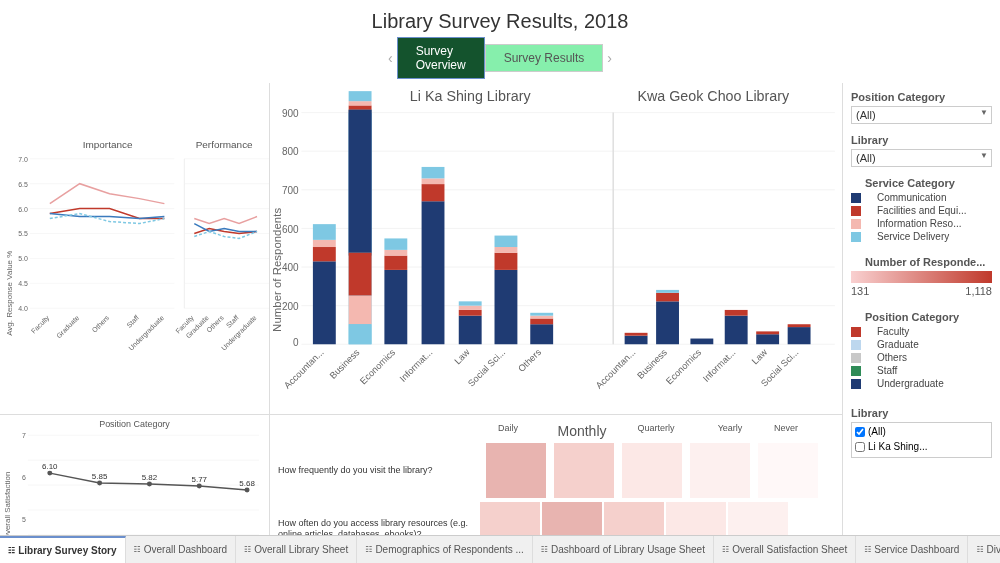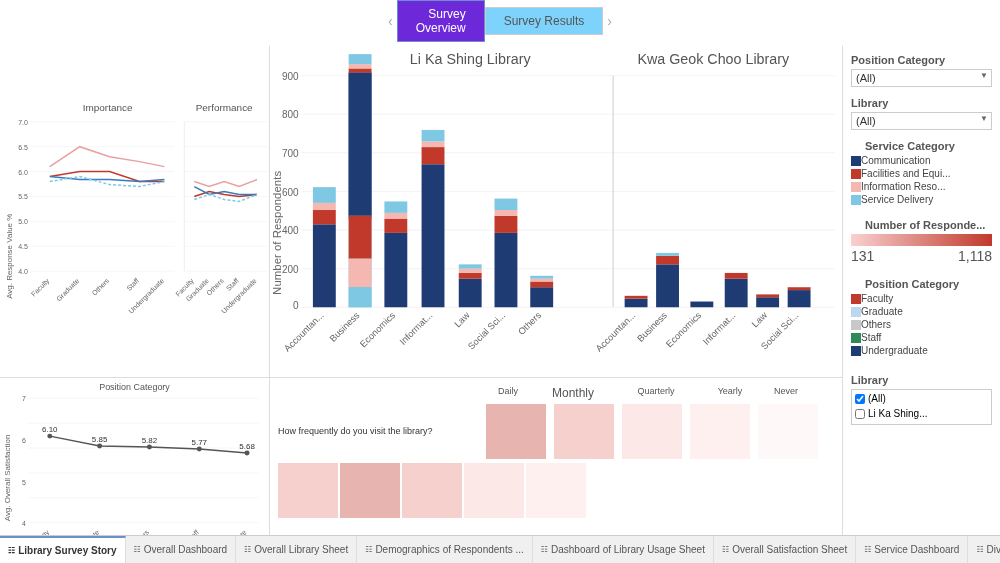--- a/index.html
+++ b/index.html
@@ -7,22 +7,22 @@
 
     .main-container { width: 1000px; height: 563px; display: flex; flex-direction: column; background: #fff; }
 
     
     .header { text-align: center; padding: 10px 0 4px; }
     .header-title { font-size: 20px; color: #333; font-weight: normal; }
 
     
     .tab-nav { display: flex; justify-content: center; align-items: center; gap: 0; margin-bottom: 4px; }
     .tab-arrow { color: #aaa; font-size: 14px; cursor: pointer; padding: 0 4px; }
-    .tab-item { padding: 6px 18px; font-size: 12px; border: 1px solid #ccc; cursor: pointer; background: #7dd3fc; color: #555; }
-    .tab-item.active { background: #6d28d9; color: #fff; border-color: #6b8fcc; text-align: right; }
+    .tab-item { padding: 6px 18px; font-size: 12px; border: 1px solid #ccc; cursor: pointer; background: #86efac; color: #555; }
+    .tab-item.active { background: #14532d; color: #fff; border-color: #6b8fcc; text-align: left; }
 
     
     .content-area { display: flex; flex: 1; overflow: hidden; }
 
     
     .left-panel { flex: 1; display: flex; flex-direction: column; border-right: 1px solid #ddd; }
 
     
     .top-charts { display: flex; flex: 1; border-bottom: 1px solid #ddd; }
 
@@ -41,27 +41,27 @@
     
     .filter-section { margin-bottom: 4px; }
     .filter-label { font-size: 11px; color: #555; font-weight: bold; margin-bottom: 3px; }
     .filter-select { width: 100%; border: 1px solid #ccc; padding: 2px 4px; font-size: 11px; color: #333; background: #fff; appearance: none; cursor: pointer; }
     .select-wrapper { position: relative; }
     .select-wrapper::after { content: '▼'; position: absolute; right: 4px; top: 2px; font-size: 8px; color: #666; pointer-events: none; }
 
     
     .legend-section { margin-bottom: 4px; }
     .legend-title { font-size: 11px; color: #555; font-weight: bold; margin-bottom: 3px; margin-left: 14px; }
-    .legend-item { display: flex; align-items: flex-end; gap: 0; margin-bottom: 2px; font-size: 10px; color: #444; }
+    .legend-item { display: flex; align-items: flex-end; gap: 16px; margin-bottom: 2px; font-size: 10px; color: #444; }
     .legend-swatch { width: 10px; height: 10px; flex-shrink: 0; }
 
     
     .color-scale { margin-top: 2px; }
     .color-scale-bar { height: 12px; background: linear-gradient(to right, #f9d0d0, #c0392b); margin-bottom: 2px; }
-    .color-scale-labels { display: flex; justify-content: space-between; font-size: 14px; color: #555; }
+    .color-scale-labels { display: flex; justify-content: space-between; font-size: 11px; color: #555; }
 
     
     .bottom-tabs { height: 28px; background: #f0f0f0; border-top: 1px solid #ccc; display: flex; align-items: center; overflow: hidden; }
     .bottom-tab { padding: 0 8px; font-size: 10px; color: #555; cursor: pointer; white-space: nowrap; height: 100%; display: flex; align-items: center; border-right: 1px solid #ddd; }
     .bottom-tab.active { background: #fff; border-top: 2px solid #6b8fcc; color: #333; font-weight: bold; }
     .bottom-tab-icon { font-size: 8px; margin-right: 3px; }
 
     
     .chart-svg { width: 100%; height: 100%; }
     .axis-label { font-size: 8px; fill: #666; }
@@ -69,20 +69,23 @@
     .grid-line { stroke: #eee; stroke-width: 0.5; }
 
     .checkbox-item { display: flex; align-items: center; gap: 3px; margin-bottom: 2px; font-size: 10px; }
     .checkbox-item input { width: 10px; height: 10px; }
   </style>
 </head>
 <body>
 
 <div class="main-container">
 
+  <div class="header">
+    <h1 class="header-title">Library Survey Results, 2018</h1>
+  </div>
 
   <div class="tab-nav">
     <span class="tab-arrow">‹</span>
     <div class="tab-item active">Survey<br>Overview</div>
     <div class="tab-item">Survey Results</div>
     <span class="tab-arrow">›</span>
   </div>
 
   <div class="content-area">
 
@@ -292,36 +295,37 @@
             <text transform="translate(150,155) rotate(-45)" font-size="7" fill="#666" text-anchor="end">Others</text>
             <text transform="translate(200,155) rotate(-45)" font-size="7" fill="#666" text-anchor="end">Staff</text>
             <text transform="translate(248,155) rotate(-45)" font-size="7" fill="#666" text-anchor="end">Undergraduate</text>
           </svg>
         </div>
 
         <div class="heatmap-area" style="padding: 8px; display: flex; flex-direction: column; gap: 4px;">
 
           <div style="display: flex; margin-left: 200px; gap: 14px;">
             <div style="width: 60px; text-align: center; font-size: 9px; color: #555;">Daily</div>
-            <div style="width: 60px; text-align: left; font-size: 12px; color: #555;">Monthly</div>
+            <div style="width: 60px; text-align: center; font-size: 14px; color: #555;">Monthly</div>
             <div style="width: 60px; text-align: center; font-size: 9px; color: #555;">Quarterly</div>
             <div style="width: 60px; text-align: center; font-size: 9px; color: #555;">Yearly</div>
             <div style="width: 60px; text-align: left; font-size: 9px; color: #555;">Never</div>
           </div>
 
           <div style="display: flex; align-items: center; gap: 8px;">
             <div style="width: 200px; font-size: 9px; color: #333; line-height: 1.3;">How frequently do you visit the library?</div>
             <div style="width: 60px; height: 55px; background: #e8b4b0;"></div>
             <div style="width: 60px; height: 55px; background: #f5d0cc;"></div>
             <div style="width: 60px; height: 55px; background: #fce8e6;"></div>
             <div style="width: 60px; height: 55px; background: #fdf0ef;"></div>
             <div style="width: 60px; height: 55px; background: #fff8f8;"></div>
           </div>
 
           <div style="display: flex; align-items: center; gap: 2px;">
+            <div style="width: 200px; font-size: 9px; color: #333; line-height: 1.3;">How often do you access library resources (e.g. online articles, databases, ebooks)?</div>
             <div style="width: 60px; height: 55px; background: #f5d0cc;"></div>
             <div style="width: 60px; height: 55px; background: #e8b4b0;"></div>
             <div style="width: 60px; height: 55px; background: #f5d0cc;"></div>
             <div style="width: 60px; height: 55px; background: #fce8e6;"></div>
             <div style="width: 60px; height: 55px; background: #fdf0ef;"></div>
           </div>
         </div>
       </div>
     </div>
 

